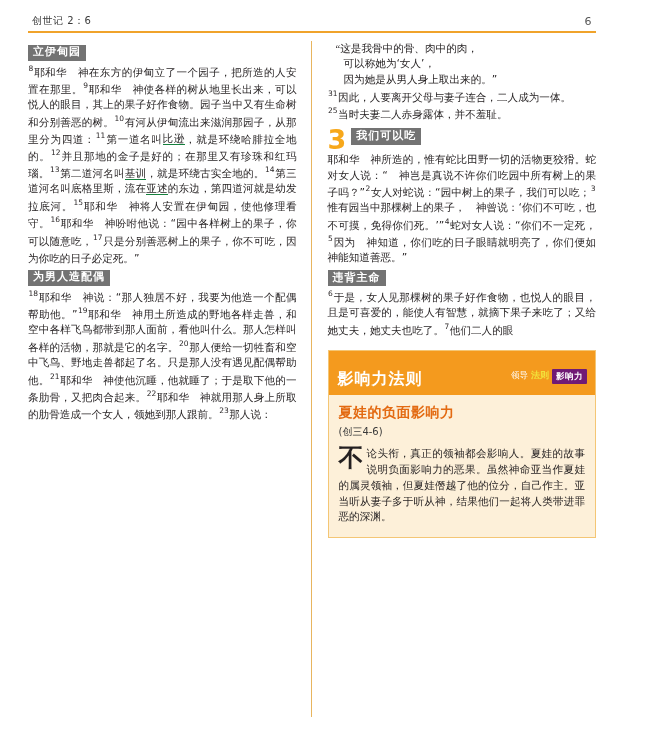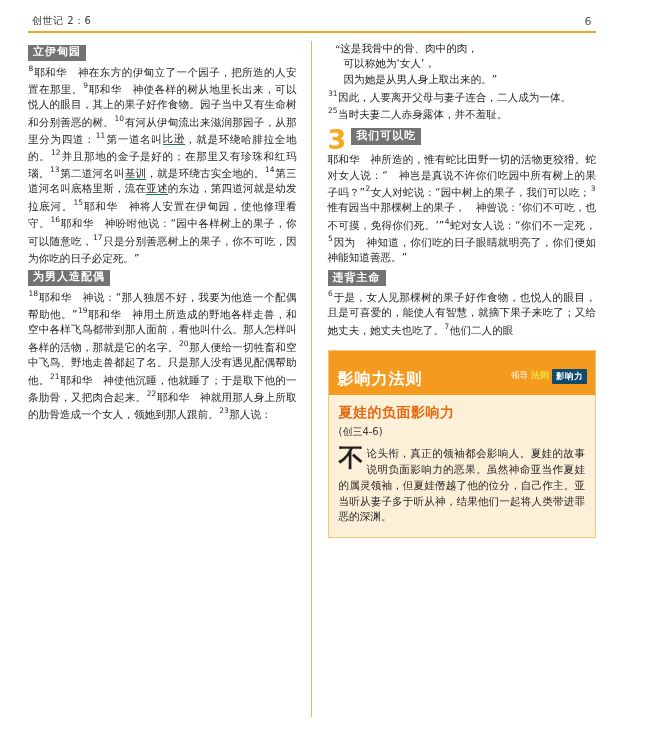--- a/index.html
+++ b/index.html
@@ -135,21 +135,21 @@
   .tag-label {
     color: #ffffff;
     font-size: 8.5px;
   }
   .tag-word {
     color: #f2e23a;
     font-size: 9px;
     font-weight: bold;
   }
   .tag-badge {
-    background: #0c4a6e;
+    background: #701a75;
     color: #ffffff;
     font-size: 8.5px;
     font-weight: bold;
     padding: 1px 4px;
     border-radius: 1px;
     letter-spacing: 0.5px;
   }
   .feature-sub {
     color: #e36a12;
     font-weight: bold;

